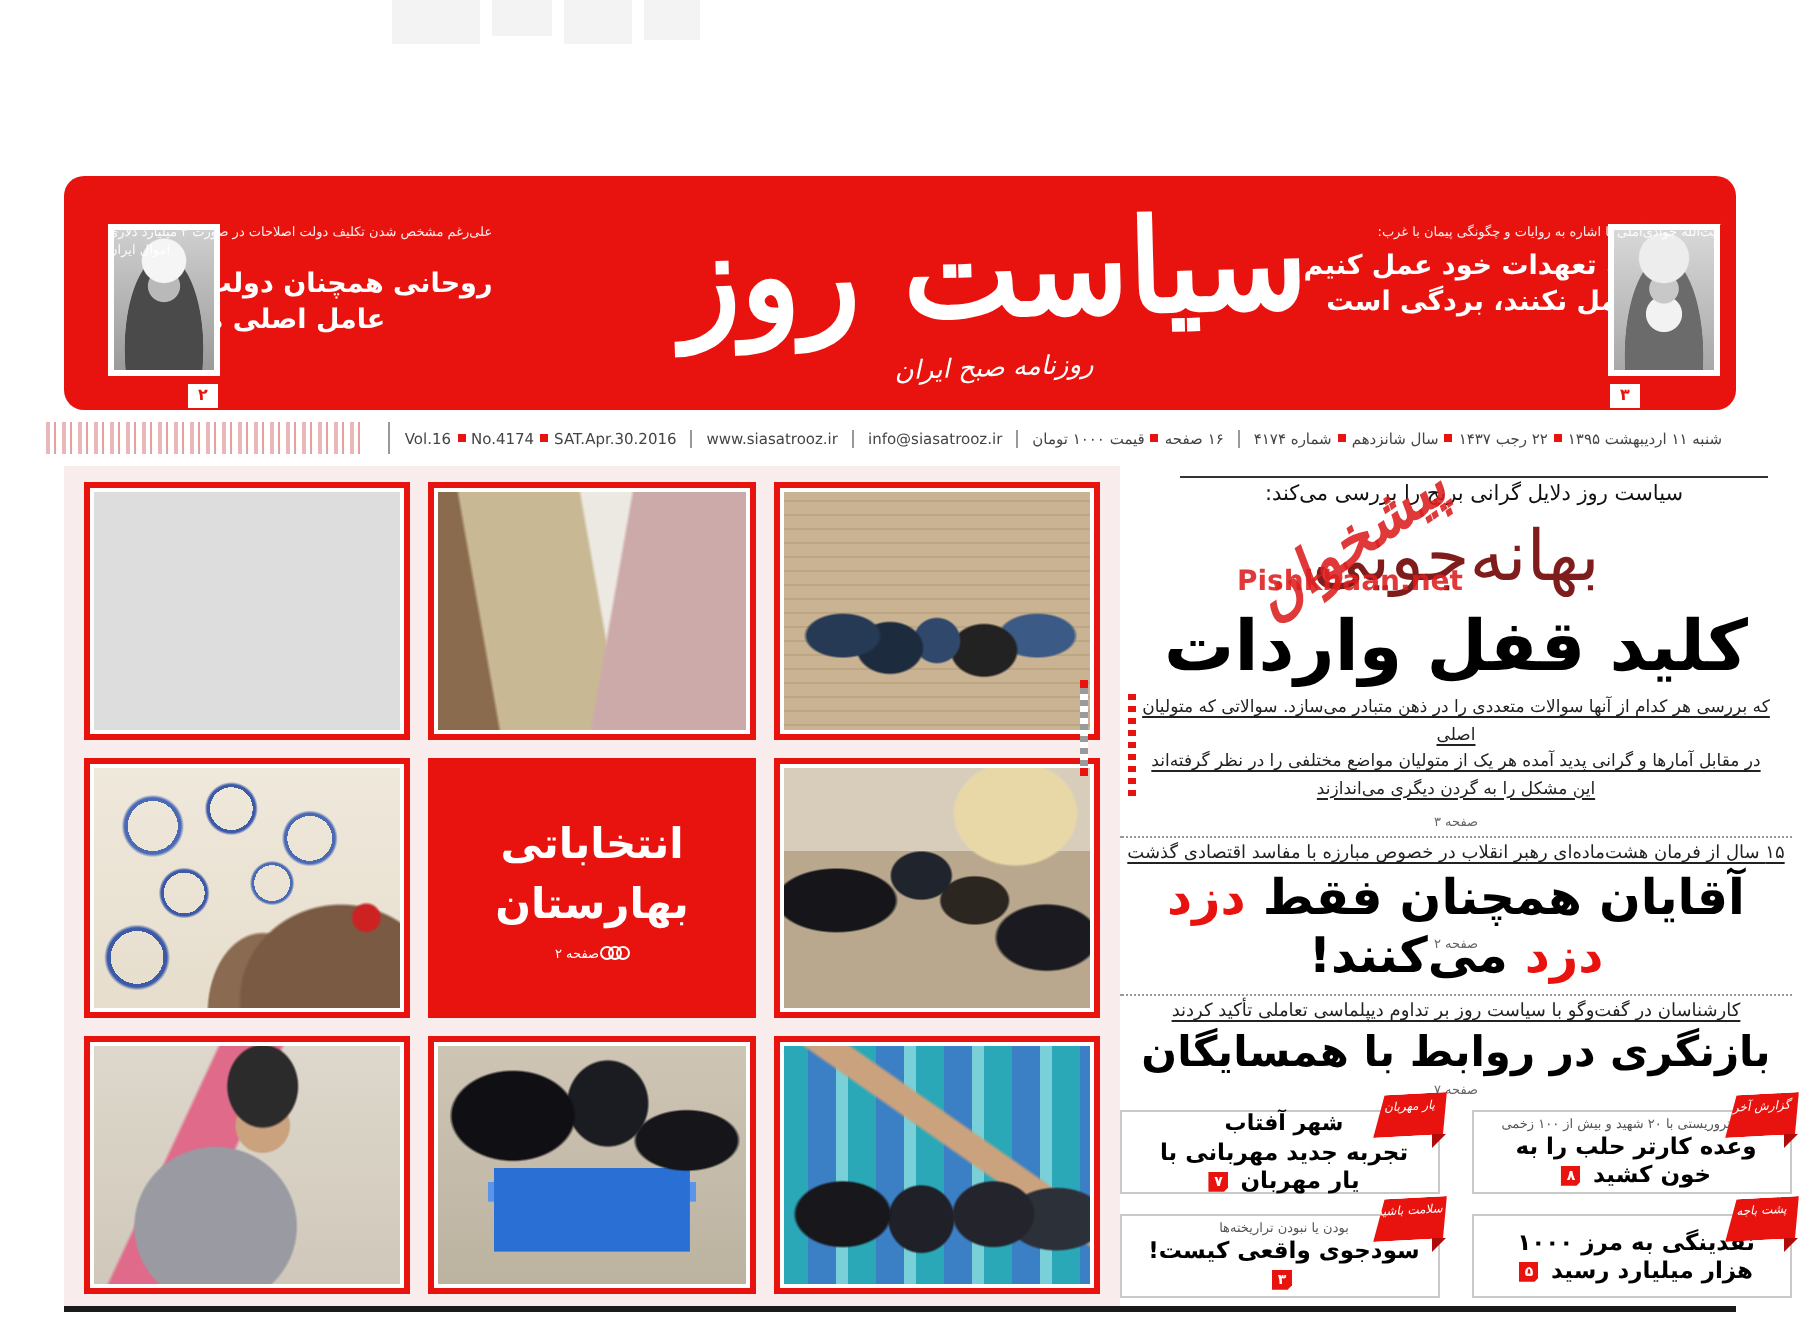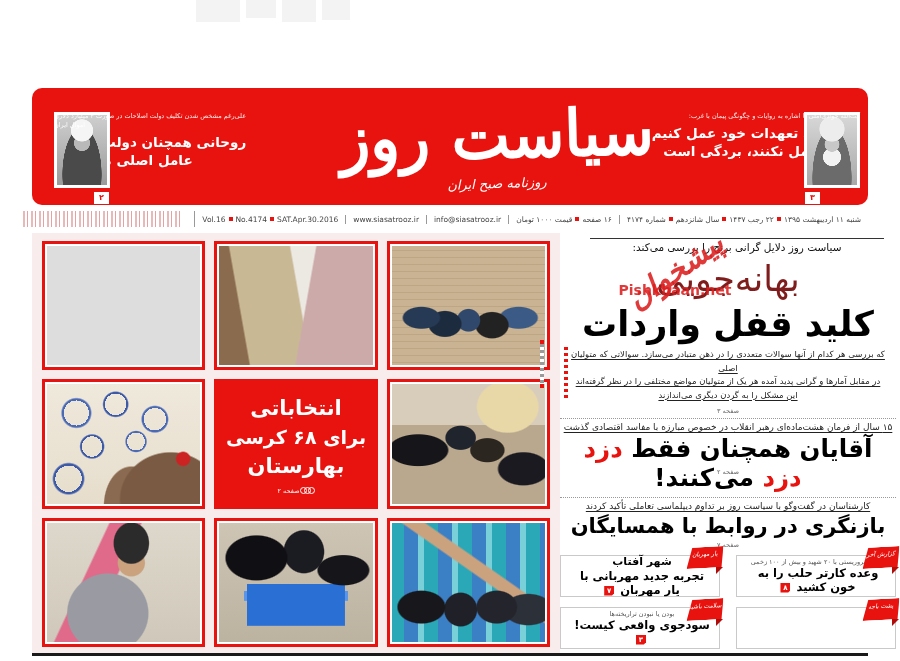--- a/index.html
+++ b/index.html
@@ -262,21 +262,20 @@
   </div>
 
   <div class="grid" dir="ltr">
     <div class="cell p-chador" title="زنان چادری در صف رای‌گیری"></div>
     <div class="cell p-idcard" title="شناسنامه در دست مقابل پیراهن با تصویر رهبر"></div>
     <div class="cell p-queue-men" title="صف مردان پای صندوق رای در خیابان"></div>
 
     <div class="cell p-stamps" title="شناسنامه مملو از مهرهای انتخابات و انگشت جوهری"></div>
     <div class="cell promo" dir="rtl">
       <div class="l1">انتخاباتی</div>
-      <div class="l2">برای ۶۸ کرسی</div>
       <div class="l3">بهارستان</div>
       <div class="pg">
         <span class="rings">
             <i></i>
             <i></i>
             <i></i>
           </span>
         <span>صفحه ۲</span>
       </div>
     </div>
@@ -328,20 +327,22 @@
       <div class="sbox">
         <div class="tab">یار مهربان</div>
         <div class="fold"></div>
         <div class="shead" style="font-size:11px">شهر آفتاب</div>
         <div class="shead"><span>تجربه جدید مهربانی با یار مهربان</span>
           <span class="badge">۷</span></div>
       </div>
       <div class="sbox">
         <div class="tab">پشت باجه</div>
         <div class="fold"></div>
+        <div class="shead"><span>نقدینگی به مرز ۱۰۰۰ هزار میلیارد رسید</span>
+          <span class="badge">۵</span></div>
       </div>
       <div class="sbox">
         <div class="tab">سلامت باشید</div>
         <div class="fold"></div>
         <div class="skick">بودن یا نبودن تراریخته‌ها</div>
         <div class="shead"><span>سودجوی واقعی کیست!</span>
           <span class="badge">۳</span></div>
       </div>
     </div>
   </div>

